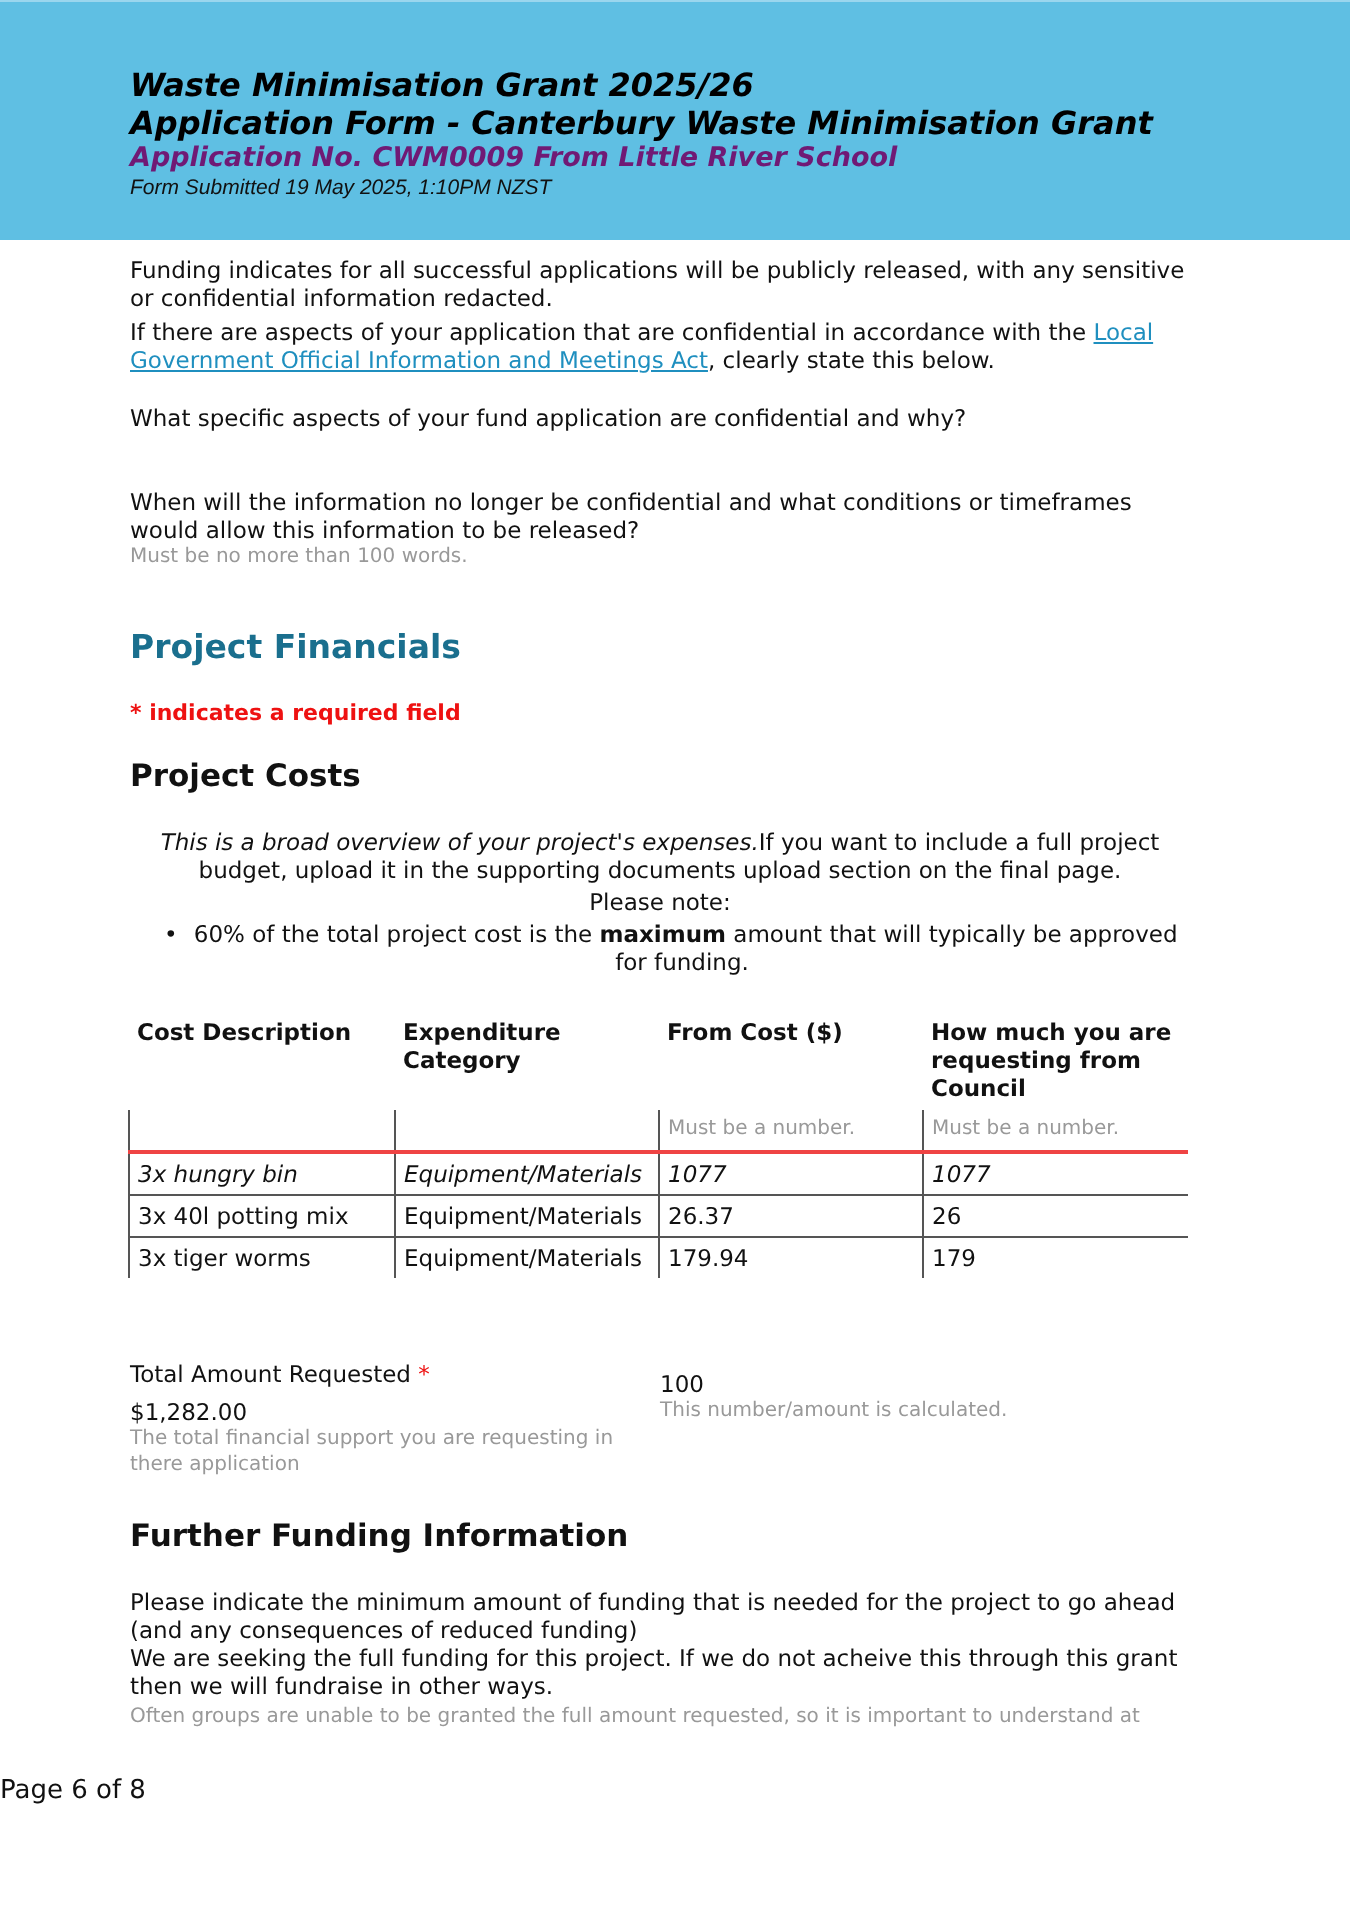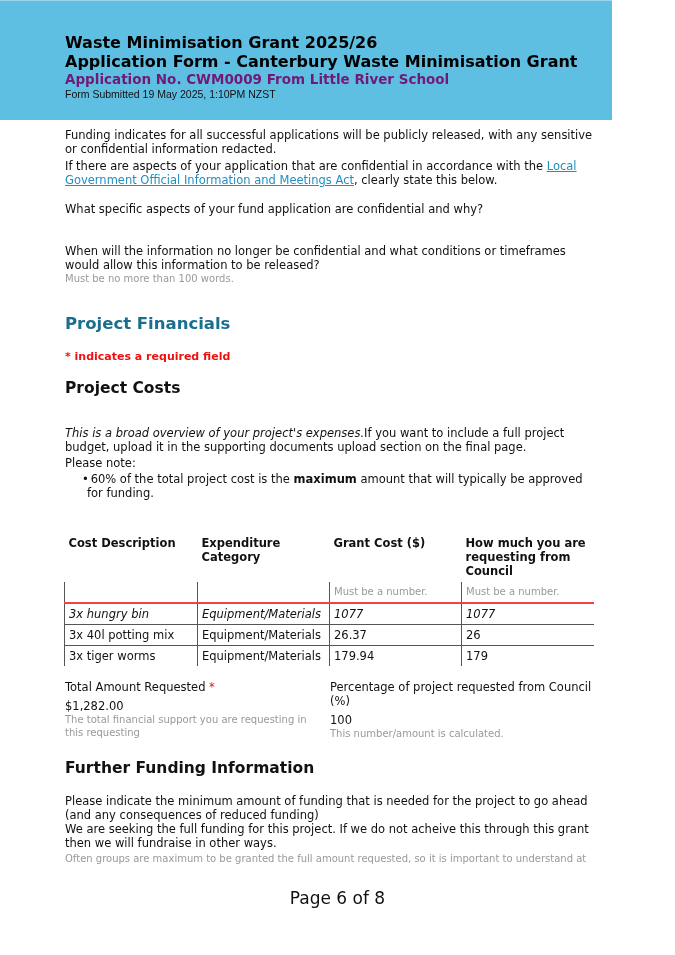--- a/index.html
+++ b/index.html
@@ -1,55 +1,55 @@
 <!DOCTYPE html>
 <html><head>
 <meta charset="utf-8">
 <style>
   html, body { margin: 0; padding: 0; }
   body {
     width: 675px; height: 955px; background: #ffffff; position: relative; overflow: hidden;
     font-family: "DejaVu Sans", sans-serif; color: #111; font-size: 11.5px;
   }
   .header {
-    position: absolute; left: 0; top: 0; width: 612px; height: 119px;
-    background: #5fbfe3; border-top: 1px solid #9ad6ee;
+    position: absolute; left: 0; top: 0; width: 675px; height: 119px;
+    background: #5fbfe3; border-top: 1px solid #9ad6ee; font-style: italic;
   }
   .header .t1, .header .t2 { position: absolute; left: 65px; font-weight: bold; font-size: 16px; color: #000; white-space: nowrap; }
   .header .t1 { top: 32px; }
   .header .t2 { top: 51px; }
   .header .t3 { position: absolute; left: 65px; top: 70px; font-weight: bold; font-size: 13.5px; color: #701a75; white-space: nowrap; }
   .header .t4 { position: absolute; left: 65px; top: 87px; font-family: "Liberation Sans", sans-serif; font-size: 10.5px; color: #111; white-space: nowrap; }
 
   .abs { position: absolute; left: 65px; width: 530px; }
   p { margin: 0; line-height: 14px; }
   .link { color: #1f8fbf; text-decoration: underline; }
   .q { font-weight: normal; line-height: 14px; }
   .hint { color: #999; font-size: 10px; line-height: 13px; }
   .h-section { font-size: 16.5px; font-weight: bold; color: #1a6f8e; }
   .req { color: #ee1111; font-weight: bold; font-size: 11px; }
   .h2 { font-size: 15.5px; font-weight: bold; color: #111; }
   ul { margin: 0; padding: 0; list-style: none; }
   ul li { position: relative; padding-left: 22px; line-height: 14px; }
   ul li .bullet { position: absolute; left: 17px; top: 0; }
 
-  table.costs { position: absolute; left: 64px; top: 534px; border-collapse: collapse; font-size: 11.5px; }
+  table.costs { position: absolute; left: 64px; top: 507px; border-collapse: collapse; font-size: 11.5px; }
   table.costs th { text-align: left; vertical-align: top; font-weight: bold; padding: 2px 4px 4px 4px; line-height: 14px; }
   table.costs td { padding: 0 4px; height: 20px; line-height: 20px; white-space: nowrap; }
   table.costs tr.hintrow td { height: 20px; color: #999; font-size: 10px; }
   table.costs td.bl { border-left: 1px solid #555; }
   table.costs tbody tr.datarow td { border-top: 1px solid #555; }
   table.costs tbody tr.first td { border-top: 2px solid #ef4444; font-style: italic; }
 
   .col-w1 { width: 125px; }
   .col-w2 { width: 124px; }
   .col-w3 { width: 124px; }
   .col-w4 { width: 124px; }
 
-  .footer { position: absolute; left: 0; width: 675px; top: 888px; text-align: center; font-size: 17px; }
+  .footer { position: absolute; left: 0; width: 675px; top: 888px; font-size: 13px; }
 </style>
 </head>
 <body>
 
 <div class="header">
   <div class="t1">Waste Minimisation Grant 2025/26</div>
   <div class="t2">Application Form - Canterbury Waste Minimisation Grant</div>
   <div class="t3">Application No. CWM0009 From Little River School</div>
   <div class="t4">Form Submitted 19 May 2025, 1:10PM NZST</div>
 </div>
@@ -66,34 +66,34 @@
 <div class="abs" style="top:244px;">
   <div class="q">When will the information no longer be confidential and what conditions or timeframes would allow this information to be released?</div>
   <div class="hint">Must be no more than 100 words.</div>
 </div>
 
 <div class="abs h-section" style="top:314px;">Project Financials</div>
 <div class="abs req" style="top:350px;">* indicates a required field</div>
 
 <div class="abs h2" style="top:379px;">Project Costs</div>
 
-<div class="abs" style="top:426px;">
+<div class="abs" style="top:414px;text-align:center;">
   <p><em>This is a broad overview of your project's expenses.</em><span>If you want to include a full project budget, upload it in the supporting documents upload section on the final page.</span></p>
   <p style="margin-top:2px;">Please note:</p>
   <ul style="margin-top:2px;">
     <li><span class="bullet">•</span>&nbsp;<span>60% of the total project cost is the </span><b>maximum</b><span> amount that will typically be approved for funding.</span></li>
   </ul>
 </div>
 
 <table class="costs">
   <thead>
     <tr>
       <th class="col-w1">Cost Description</th>
       <th class="col-w2">Expenditure Category</th>
-      <th class="col-w3">Grant Cost ($)</th>
+      <th class="col-w3">From Cost ($)</th>
       <th class="col-w4">How much you are requesting from Council</th>
     </tr>
   </thead>
   <tbody>
     <tr class="hintrow">
       <td class="bl"></td>
       <td class="bl"></td>
       <td class="bl">Must be a number.</td>
       <td class="bl">Must be a number.</td>
     </tr>
@@ -114,30 +114,29 @@
       <td class="bl">Equipment/Materials</td>
       <td class="bl">179.94</td>
       <td class="bl">179</td>
     </tr>
   </tbody>
 </table>
 
 <div style="position:absolute; left:65px; top:680px; width:255px;">
   <div class="q"><span>Total Amount Requested</span> <span style="color:#ee1111;">*</span></div>
   <div style="margin-top:5px; line-height:14px;">$1,282.00</div>
-  <div class="hint">The total financial support you are requesting in this requesting</div>
+  <div class="hint">The total financial support you are requesting in there application</div>
 </div>
 
 <div style="position:absolute; left:330px; top:680px; width:270px;">
-  <div class="q">Percentage of project requested from Council (%)</div>
   <div style="margin-top:5px; line-height:14px;">100</div>
   <div class="hint">This number/amount is calculated.</div>
 </div>
 
 <div class="abs h2" style="top:759px;">Further Funding Information</div>
 
 <div class="abs" style="top:794px;">
   <div class="q">Please indicate the minimum amount of funding that is needed for the project to go ahead (and any consequences of reduced funding)</div>
   <p>We are seeking the full funding for this project. If we do not acheive this through this grant then we will fundraise in other ways.</p>
-  <div class="hint" style="margin-top:2px; white-space:nowrap;">Often groups are maximum to be granted the full amount requested, so it is important to understand at</div>
+  <div class="hint" style="margin-top:2px; white-space:nowrap;">Often groups are unable to be granted the full amount requested, so it is important to understand at</div>
 </div>
 
 <div class="footer">Page 6 of 8</div>
 
 </body></html>

